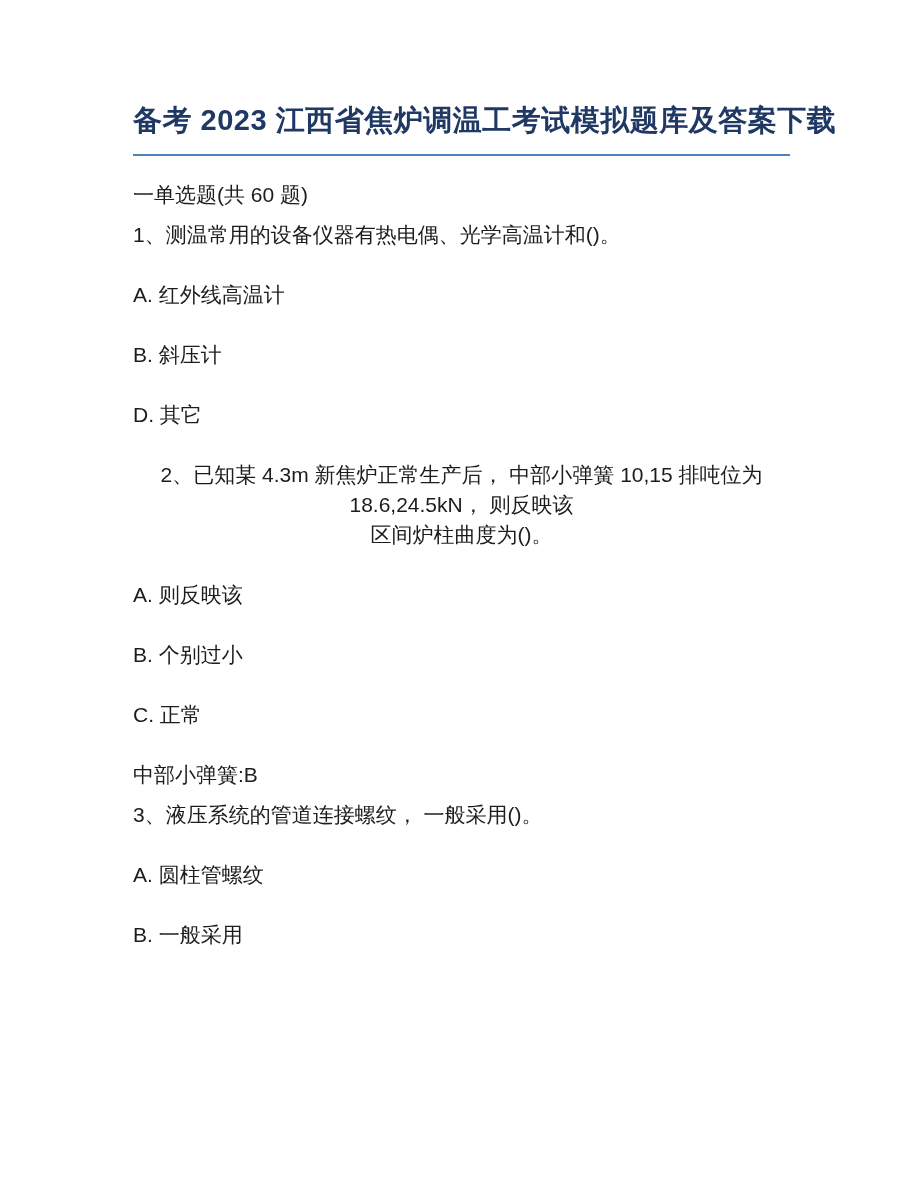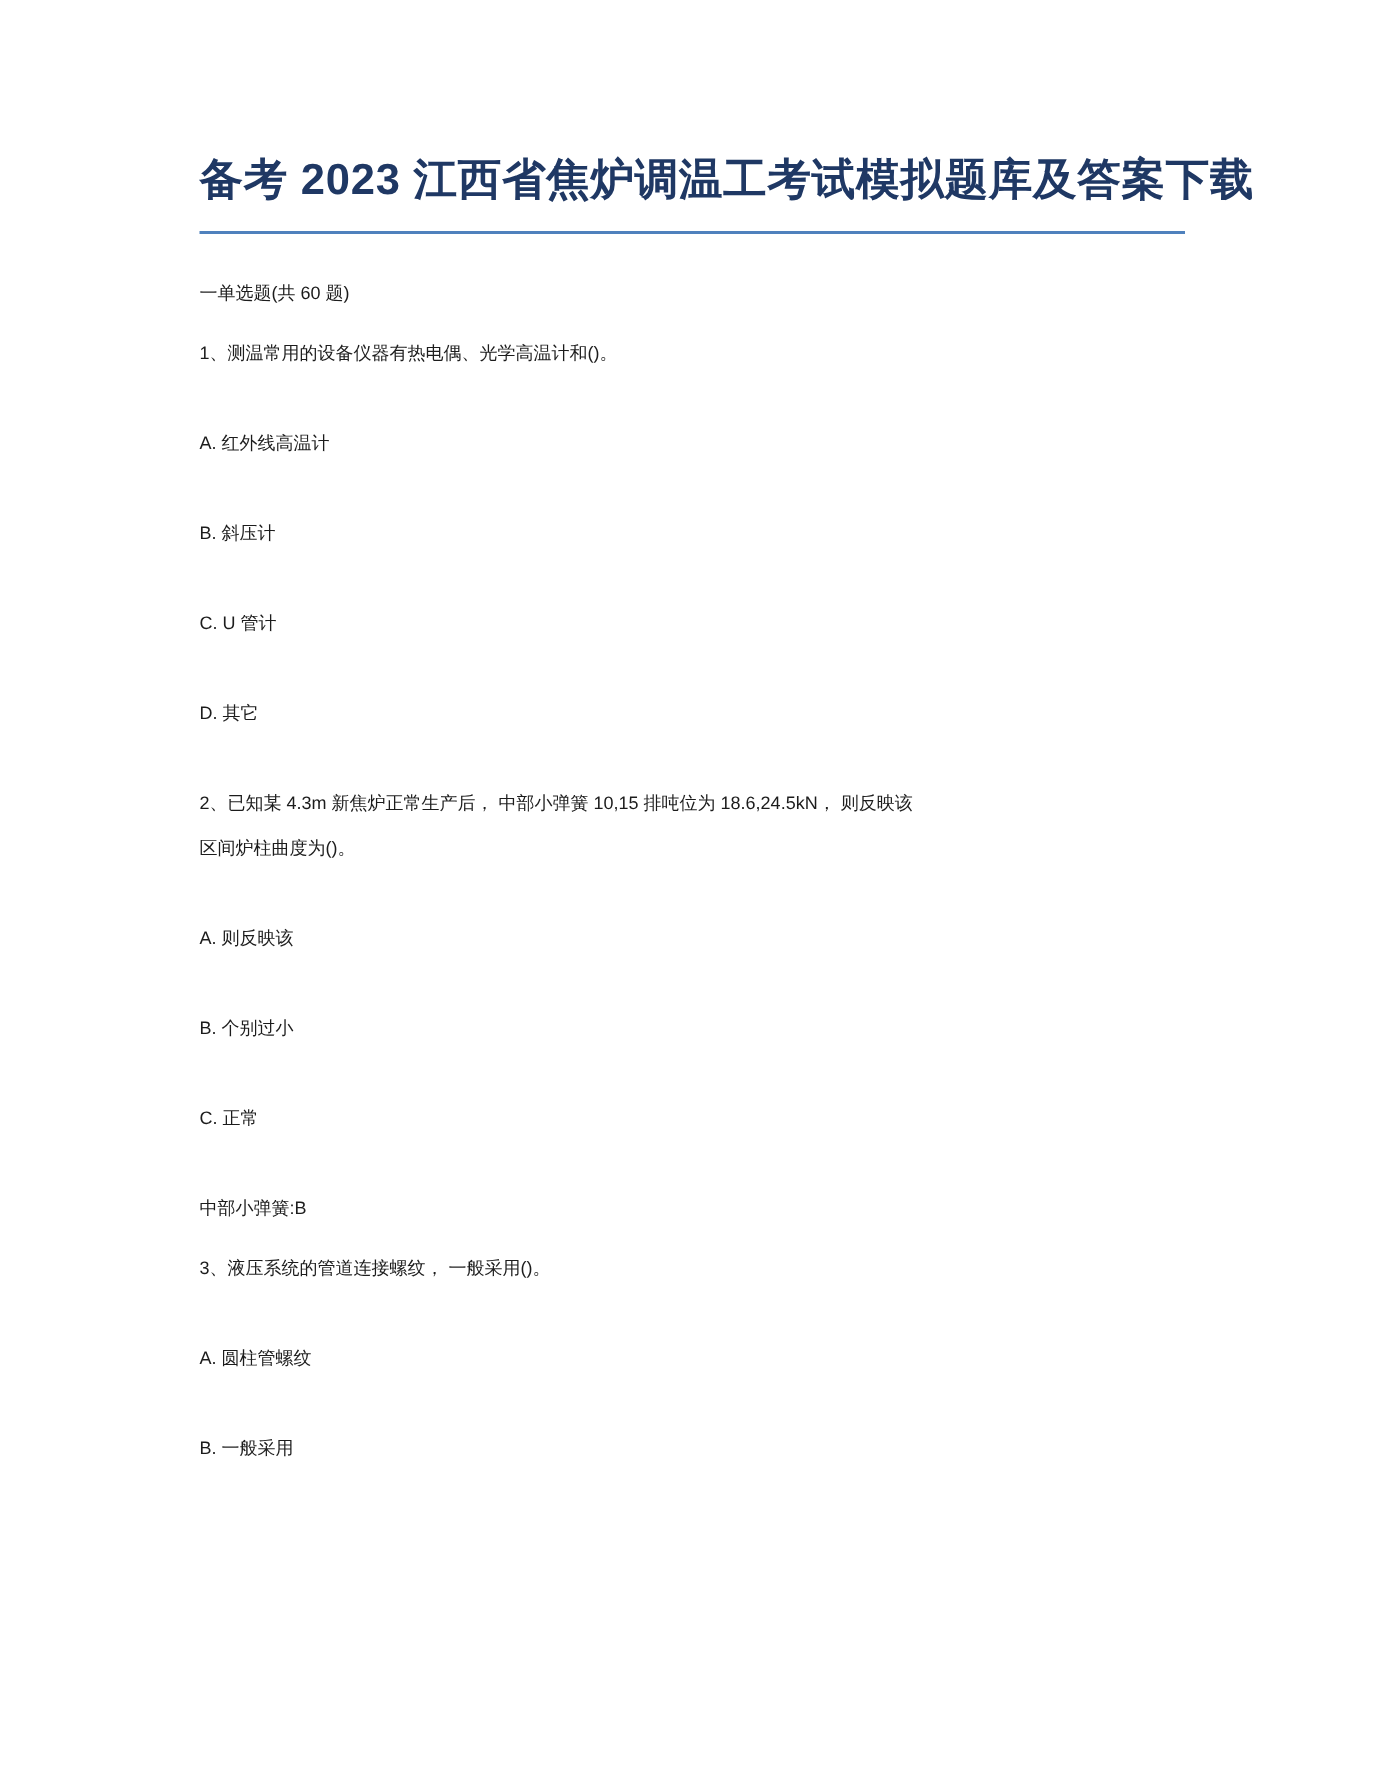--- a/index.html
+++ b/index.html
@@ -27,45 +27,44 @@
     text-align: center;
     white-space: nowrap;
   }
   .divider {
     height: 0;
     border-top: 2px solid var(--divider, #4f81bd);
     margin-top: 14px;
   }
   .content {
     margin-top: 24px;
-    font-size: 12px;
+    font-size: 21px;
     line-height: 30px;
     color: var(--body_text, #1c1c1c);
   }
   p.para { margin: 0 0 30px 0; }
   p.tight { margin-bottom: 10px; }
-  .qline { display: block; }
+  .qline { display: block; text-align: center; }
 </style>
 </head>
 <body>
 
 <div class="page">
 
   <h1 class="doc-title">备考 2023 江西省焦炉调温工考试模拟题库及答案下载</h1>
 
   <div class="divider"></div>
 
   <div class="content">
 
     <p class="para tight">一单选题(共 60 题)</p>
 
     <p class="para">1、测温常用的设备仪器有热电偶、光学高温计和()。</p>
     <p class="para">A. 红外线高温计</p>
     <p class="para">B. 斜压计</p>
-    <p class="para">C. U 管计</p>
     <p class="para">D. 其它</p>
 
     <p class="para">
       <span class="qline">2、已知某 4.3m 新焦炉正常生产后， 中部小弹簧 10,15 排吨位为 18.6,24.5kN， 则反映该</span>
       <span class="qline">区间炉柱曲度为()。</span>
     </p>
     <p class="para">A. 则反映该</p>
     <p class="para">B. 个别过小</p>
     <p class="para">C. 正常</p>
     <p class="para tight">中部小弹簧:B</p>

